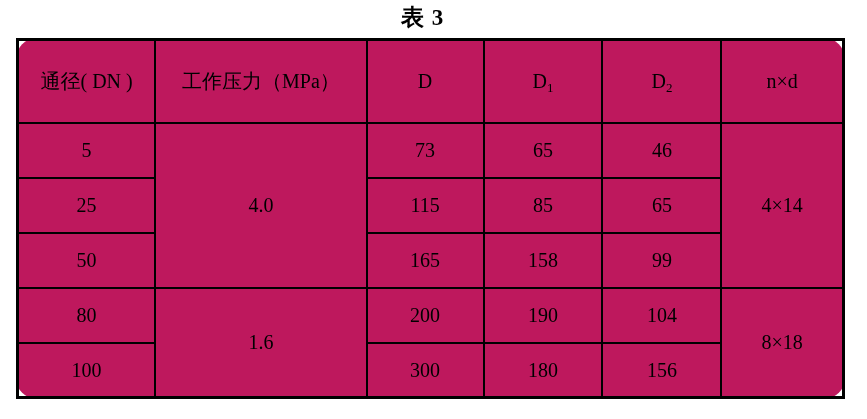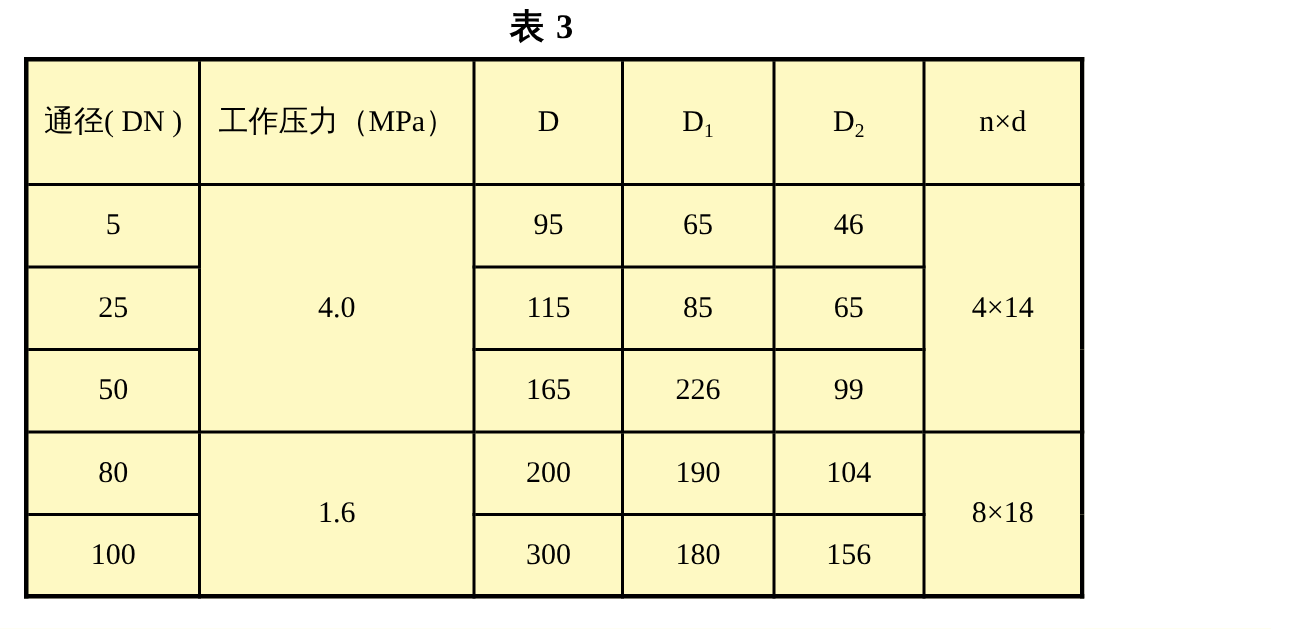--- a/index.html
+++ b/index.html
@@ -2,21 +2,21 @@
 <html><head>
 <meta charset="utf-8">
 <style>
   html, body {
     margin: 0;
     padding: 0;
     background: #ffffff;
   }
   .page {
     position: relative;
-    width: 723px;
+    width: 845px;
     height: 419px;
     background: #ffffff;
     font-family: "Liberation Serif", "DejaVu Serif", serif;
     color: #000000;
     overflow: hidden;
   }
   .doc-title {
     position: absolute;
     top: 2px;
     left: 0;
@@ -25,21 +25,22 @@
     font-size: 23px;
     font-weight: bold;
     letter-spacing: 1px;
   }
   table.spec {
     position: absolute;
     left: 16px;
     top: 38px;
     border-collapse: collapse;
     table-layout: fixed;
-    background: #fef9c3;
+    background: #be185d;
+    border-radius: 21px;
   }
   table.spec, table.spec th, table.spec td {
     border: 2px solid #000000;
   }
   table.spec {
     border-width: 3px;
   }
   table.spec th, table.spec td {
     text-align: center;
     vertical-align: middle;
@@ -78,37 +79,37 @@
         <th>工作压力（MPa）</th>
         <th>D</th>
         <th><span>D</span><sub>1</sub></th>
         <th><span>D</span><sub>2</sub></th>
         <th>n×d</th>
       </tr>
 
       <tr class="data-row">
         <td>5</td>
         <td rowspan="3">4.0</td>
-        <td>95</td>
+        <td>73</td>
         <td>65</td>
         <td>46</td>
         <td rowspan="3">4×14</td>
       </tr>
 
       <tr class="data-row">
         <td>25</td>
         <td>115</td>
         <td>85</td>
         <td>65</td>
       </tr>
 
       <tr class="data-row">
         <td>50</td>
         <td>165</td>
-        <td>226</td>
+        <td>158</td>
         <td>99</td>
       </tr>
 
       <tr class="data-row">
         <td>80</td>
         <td rowspan="2">1.6</td>
         <td>200</td>
         <td>190</td>
         <td>104</td>
         <td rowspan="2">8×18</td>

